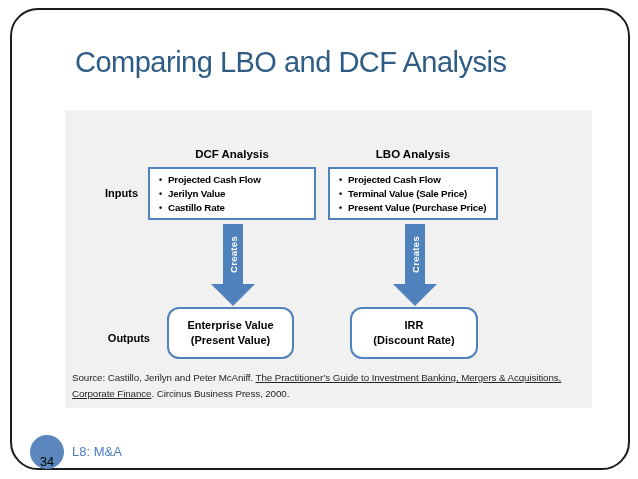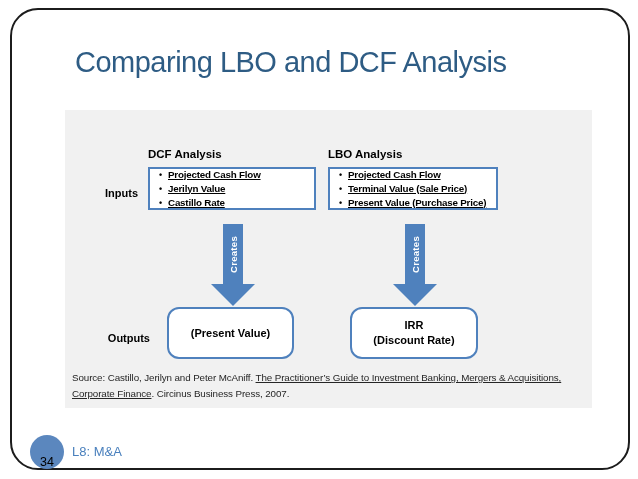--- a/index.html
+++ b/index.html
@@ -42,43 +42,43 @@
     color: #000000;
     text-decoration: underline;
     white-space: nowrap;
   }
   .col-header {
     position: absolute;
     top: 38px;
     font-size: 11.5px;
     font-weight: 700;
     color: #000000;
+    text-align: center;
   }
   .col-header.dcf { left: 83px; width: 168px; }
   .col-header.lbo { left: 263px; width: 170px; }
   .row-label {
     position: absolute;
     font-size: 11px;
     font-weight: 700;
     color: #000000;
     text-align: right;
   }
   .row-label.inputs { left: 10px; width: 63px; top: 77px; }
   .row-label.outputs { left: 10px; width: 75px; top: 222px; }
   .input-box {
     position: absolute;
     top: 57px;
-    height: 43px;
+    height: 53px;
     background: #ffffff;
     border: 2px solid #4f81bd;
     padding: 4px 3px 4px 6px;
     display: flex;
     flex-direction: column;
     justify-content: center;
-    text-decoration: underline;
   }
   .input-box.dcf { left: 83px; width: 168px; }
   .input-box.lbo { left: 263px; width: 170px; }
   .bullet-item {
     font-size: 9.8px;
     font-weight: 700;
     color: #000000;
     line-height: 14px;
     letter-spacing: -0.2px;
     white-space: nowrap;
@@ -211,28 +211,29 @@
   </div>
 
   <div class="arrow lbo">
     <div class="arrow-shaft">
       <span class="arrow-label">Creates</span>
     </div>
     <div class="arrow-head"></div>
   </div>
 
   <div class="output-box dcf">
+    <div class="output-line">Enterprise Value</div>
     <div class="output-line">(Present Value)</div>
   </div>
 
   <div class="output-box lbo">
     <div class="output-line">IRR</div>
     <div class="output-line">(Discount Rate)</div>
   </div>
 
-  <div class="source"><span>Source: Castillo, Jerilyn and Peter McAniff.  </span><span class="book-title">The Practitioner’s Guide to Investment Banking, Mergers &amp; Acquisitions, Corporate Finance</span><span>.  Circinus Business Press, 2007.</span></div>
+  <div class="source"><span>Source: Castillo, Jerilyn and Peter McAniff.  </span><span class="book-title">The Practitioner’s Guide to Investment Banking, Mergers &amp; Acquisitions, Corporate Finance</span><span>.  Circinus Business Press, 2000.</span></div>
 
 </div>
 
 <div class="page-bubble">
   <span>34</span>
 </div>
 <div class="footer-label">L8: M&amp;A</div>
 
 </body></html>

